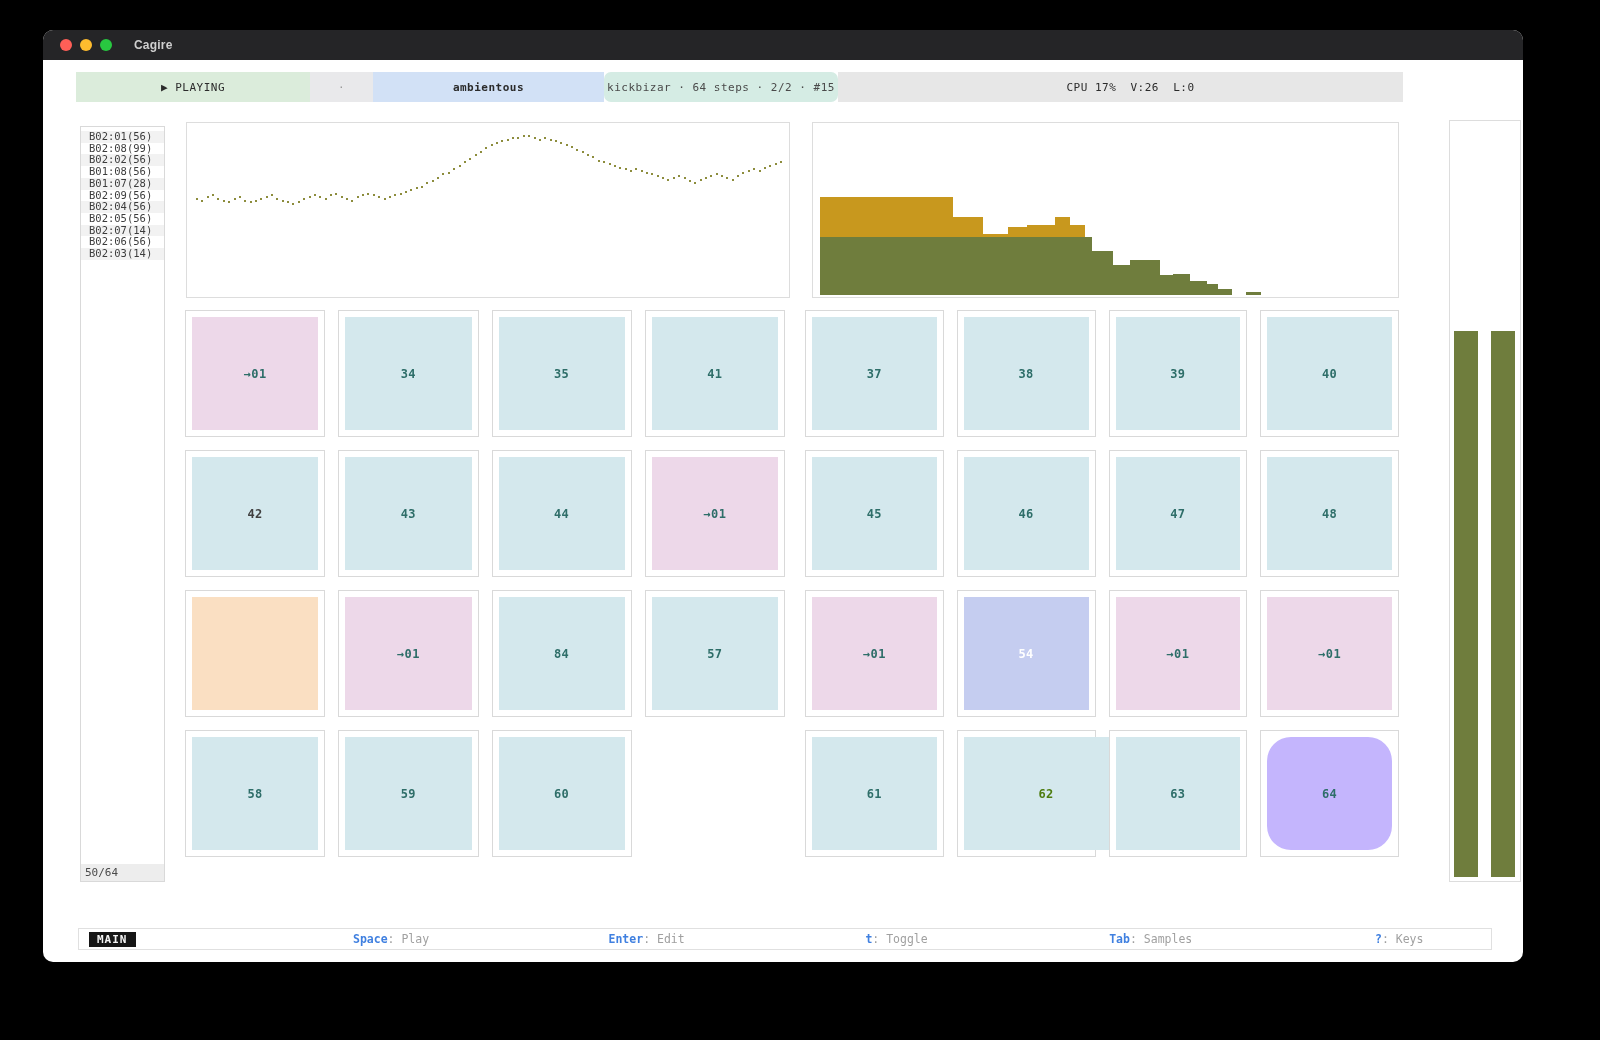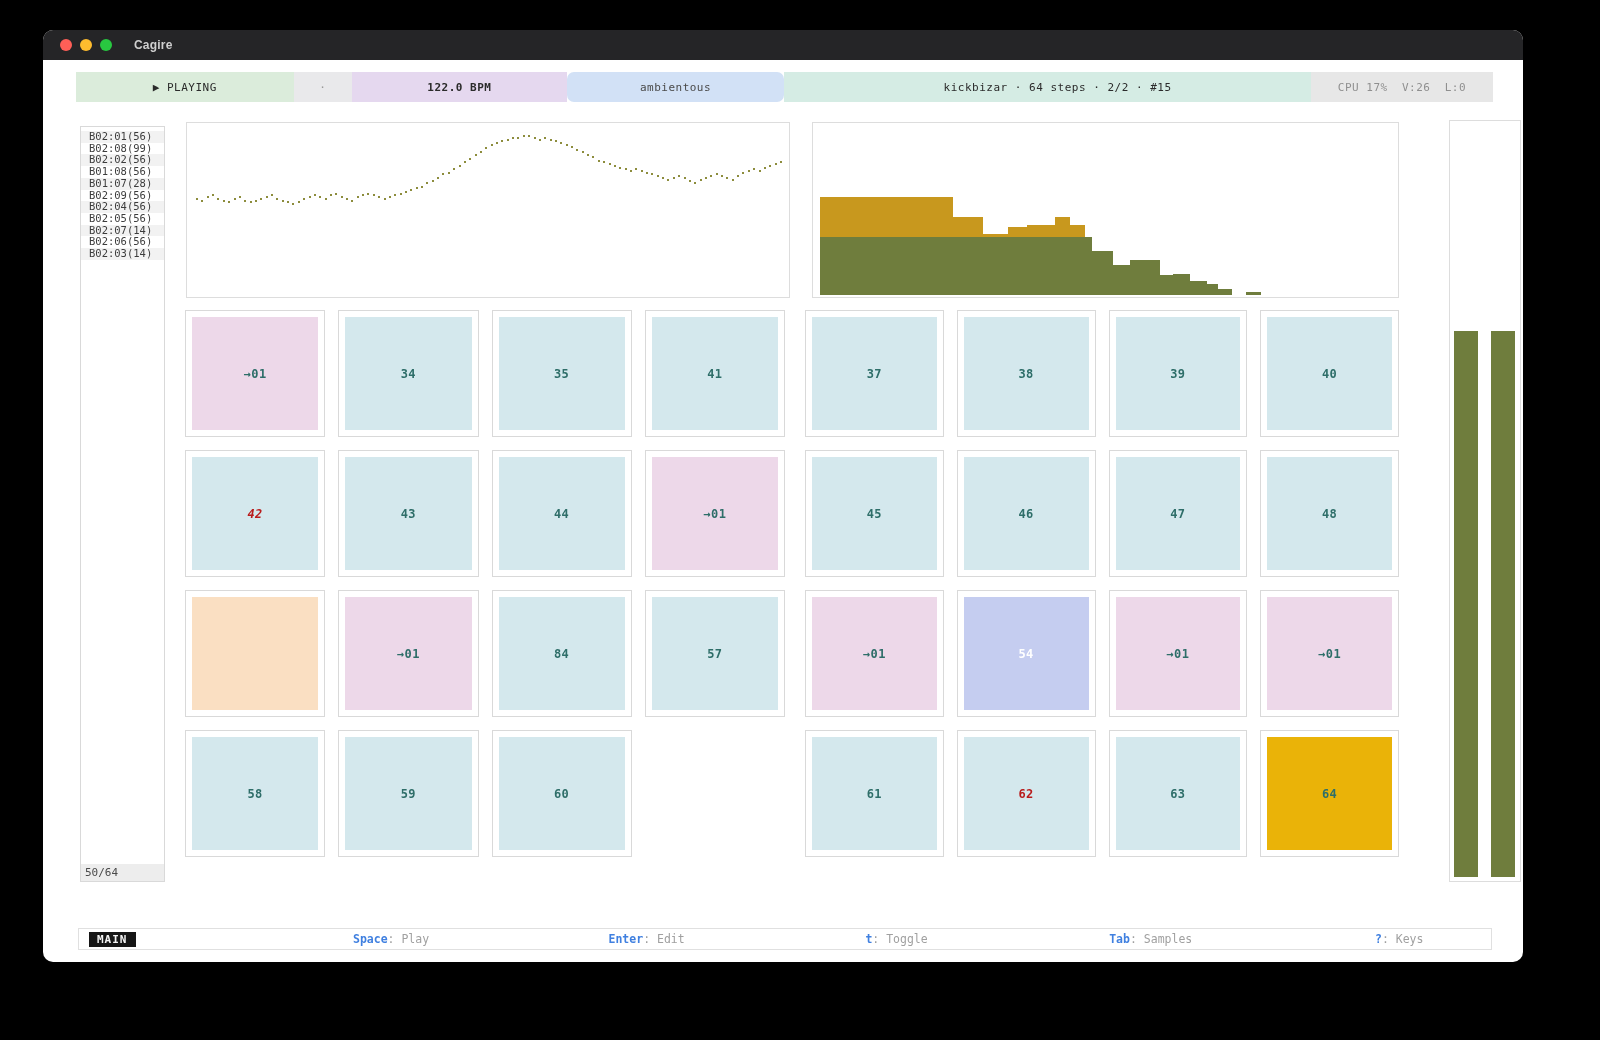--- a/index.html
+++ b/index.html
@@ -71,21 +71,20 @@
         <span class="tl red"></span>
         <span class="tl yellow"></span>
         <span class="tl green"></span>
       </div>
       <span class="wtitle">Cagire</span>
     </div>
 
     <div class="statusbar" id="statusbar">
         <div class="statusseg" style="background: rgb(219, 236, 219);">▶ PLAYING</div>
         <div class="statusseg" style="background: rgb(233, 233, 235);">·</div>
-        <div class="statusseg" style="background: rgb(229, 216, 239);">122.0 BPM</div>
         <div class="statusseg" style="background: rgb(210, 225, 246);">ambientous</div>
         <div class="statusseg" style="background: rgb(213, 236, 228);">kickbizar · 64 steps · 2/2 · #15</div>
         <div class="statusseg" style="background: rgb(231, 231, 231);">CPU 17%  V:26  L:0</div>
       </div>
 
     <div class="sidebar">
       <div class="side-items" id="side-items">
           <div class="side-item zebra">B02:01(56)</div>
           <div class="side-item">B02:08(99)</div>
           <div class="side-item zebra">B02:02(56)</div>
@@ -248,21 +247,21 @@
           <div class="cell">
             <div class="cell-inner" style="background: rgb(212, 232, 237); color: rgb(46, 110, 105);">34</div>
           </div>
           <div class="cell">
             <div class="cell-inner" style="background: rgb(212, 232, 237); color: rgb(46, 110, 105);">35</div>
           </div>
           <div class="cell">
             <div class="cell-inner" style="background: rgb(212, 232, 237); color: rgb(46, 110, 105);">41</div>
           </div>
           <div class="cell">
-            <div class="cell-inner" style="background: rgb(212, 232, 237); color: #b91c1c; font-style: italic;">42</div>
+            <div class="cell-inner" style="background: rgb(212, 232, 237); color: #404040;">42</div>
           </div>
           <div class="cell">
             <div class="cell-inner" style="background: rgb(212, 232, 237); color: rgb(46, 110, 105); text-align: center;">43</div>
           </div>
           <div class="cell">
             <div class="cell-inner" style="background: rgb(212, 232, 237); color: rgb(46, 110, 105);">44</div>
           </div>
           <div class="cell">
             <div class="cell-inner" style="background: rgb(237, 216, 233); color: rgb(46, 110, 105);">→01</div>
           </div>
@@ -322,27 +321,27 @@
           <div class="cell">
             <div class="cell-inner" style="background: rgb(237, 216, 233); color: rgb(46, 110, 105);">→01</div>
           </div>
           <div class="cell">
             <div class="cell-inner" style="background: rgb(237, 216, 233); color: rgb(46, 110, 105);">→01</div>
           </div>
           <div class="cell">
             <div class="cell-inner" style="background: rgb(212, 232, 237); color: rgb(46, 110, 105);">61</div>
           </div>
           <div class="cell">
-            <div class="cell-inner" style="background: rgb(212, 232, 237); color: #b91c1c;">62</div>
+            <div class="cell-inner" style="background: rgb(212, 232, 237); color: #4d7c0f; padding-left: 20px;">62</div>
           </div>
           <div class="cell">
             <div class="cell-inner" style="background: rgb(212, 232, 237); color: rgb(46, 110, 105);">63</div>
           </div>
           <div class="cell">
-            <div class="cell-inner" style="background: #eab308; color: rgb(46, 110, 105);">64</div>
+            <div class="cell-inner" style="background: #c4b5fd; color: rgb(46, 110, 105); border-radius: 24px;">64</div>
           </div>
         </div>
     </div>
 
     <div class="panel meterpanel" id="meterpanel">
         <div class="meter" style="left: 4px; bottom: 4px; height: 546px; background: rgb(111, 125, 61);"></div>
         <div class="meter" style="left: 41px; bottom: 4px; height: 546px; background: rgb(111, 125, 61);"></div>
       </div>
 
     <div class="bottombar">

